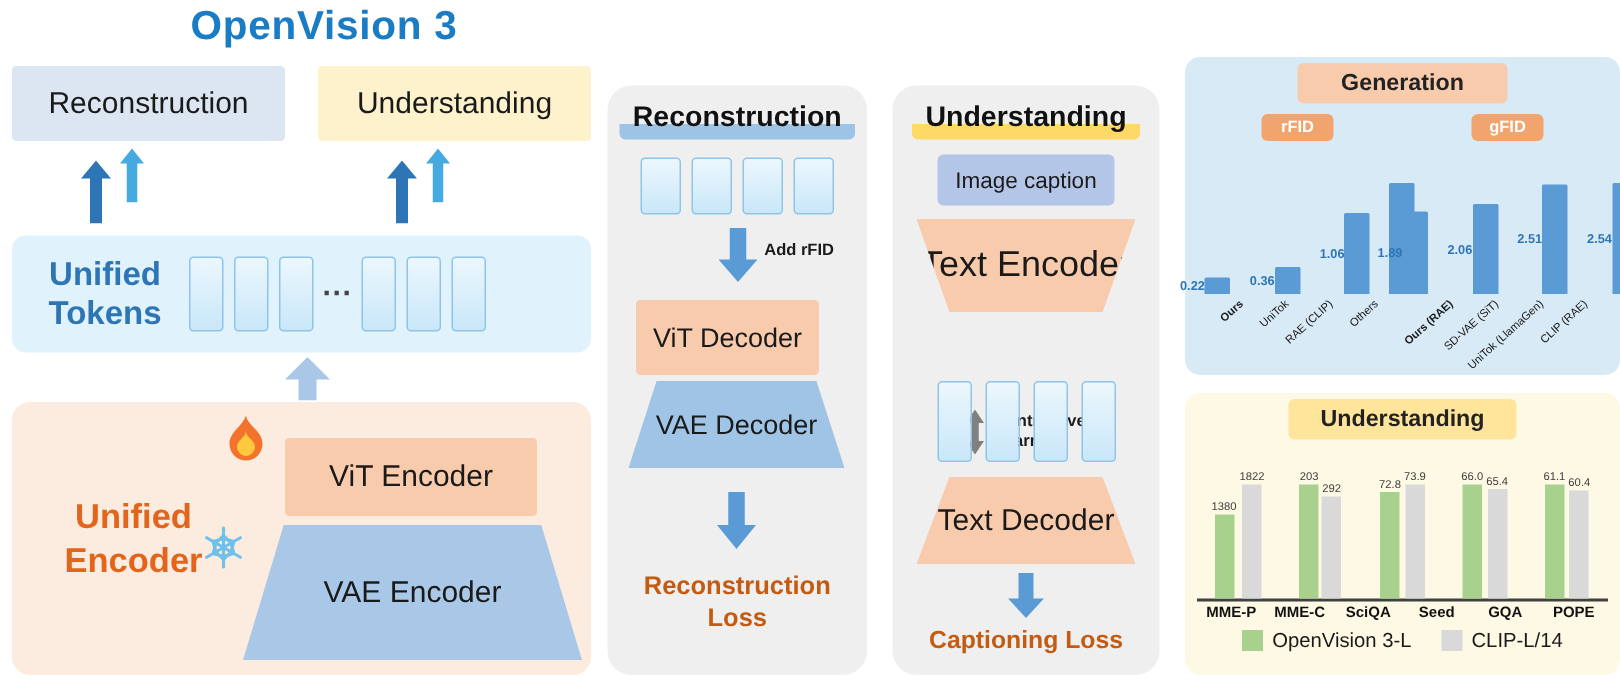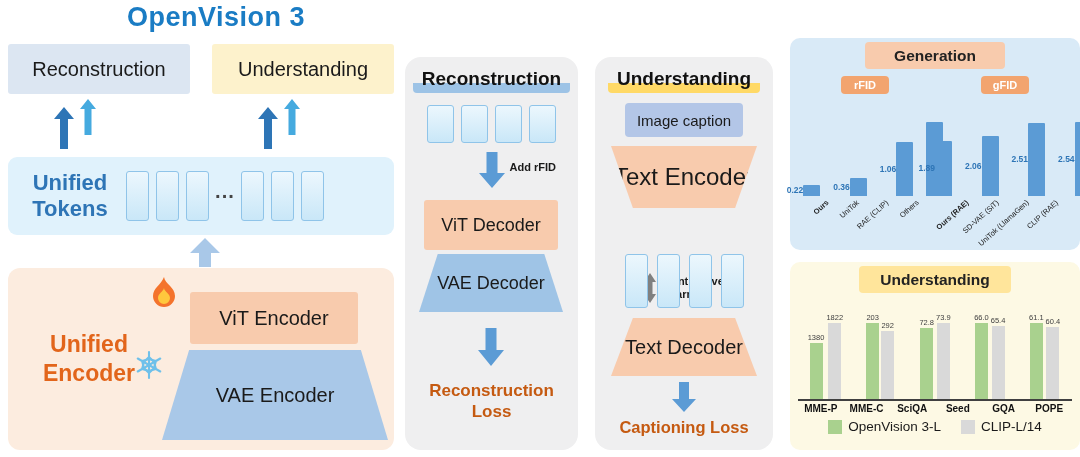--- a/index.html
+++ b/index.html
@@ -34,21 +34,21 @@
   .panel-und{left:595px;width:178px;}
   .panel-header{left:0;right:0;top:10px;text-align:center;}
   .hl{display:inline-block;padding:1px 9px 3px;border-radius:4px;font-size:19px;font-weight:700;color:#111;}
   .hl-blue{background:linear-gradient(to top,#9dc3e6 40%,rgba(0,0,0,0) 40%);}
   .hl-yellow{background:linear-gradient(to top,#ffd966 40%,rgba(0,0,0,0) 40%);}
   .tokrow{left:0;right:0;display:flex;justify-content:center;}
   .tok-recon{width:25px;height:36px;margin:0 3.5px;}
   .tok-und{width:21px;height:52px;margin:0 4.5px;}
   .arrow-wrap{left:0;right:0;display:flex;justify-content:center;position:absolute;}
   .addnoise{position:absolute;left:calc(50% + 18px);top:9px;font-size:11px;font-weight:700;white-space:nowrap;}
-  .vitdec-box{left:424px;top:200px;width:134px;height:50px;background:#f8cbad;border-radius:3px;font-size:18px;}
+  .vitdec-box{left:424px;top:200px;width:122px;height:50px;background:#f8cbad;border-radius:3px;font-size:18px;}
   .vaedec-trap{left:419px;top:254px;width:144px;height:58px;background:#9fc4e6;
                clip-path:polygon(13% 0,87% 0,100% 100%,0 100%);font-size:18px;}
   .loss-text{left:0;right:0;text-align:center;font-weight:700;color:#c55a11;line-height:1.25;}
   .caption-box{left:625px;top:103px;width:118px;height:34px;background:#b3c6e7;border-radius:4px;font-size:15px;}
   .txtenc-trap{left:611px;top:146px;width:146px;height:62px;background:#f8cbad;
                clip-path:polygon(0 0,100% 0,85% 100%,15% 100%);font-size:24px;}
   .txtdec-trap{left:611px;top:318px;width:146px;height:58px;background:#f8cbad;
                clip-path:polygon(15% 0,85% 0,100% 100%,0 100%);font-size:20px;}
   .contrastive{left:0;right:0;top:216px;display:flex;justify-content:center;align-items:center;gap:7px;position:absolute;}
   .contrastive-label{font-size:11px;font-weight:700;line-height:1.2;text-align:left;}

